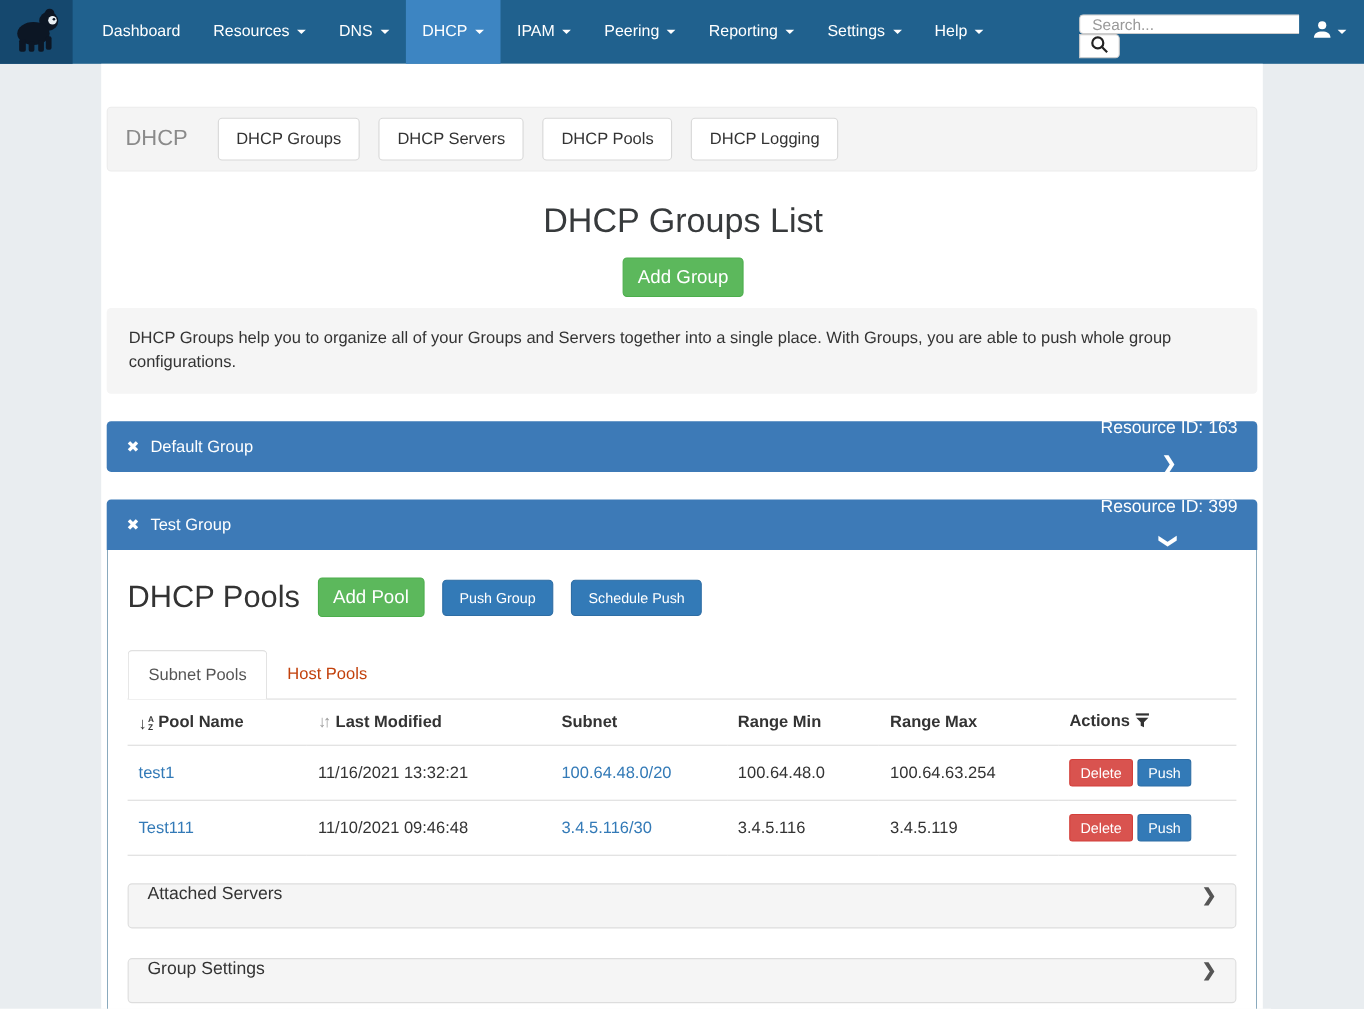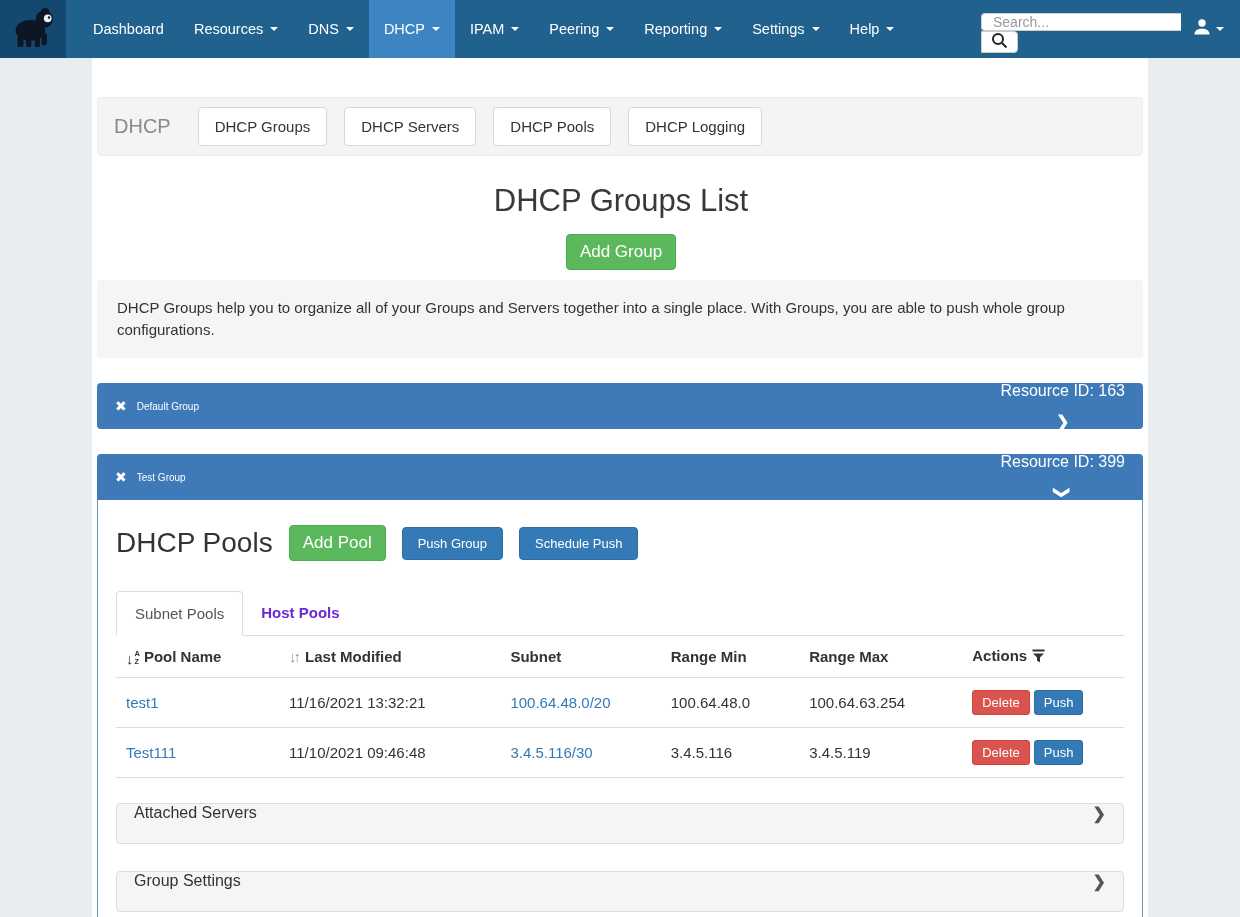--- a/index.html
+++ b/index.html
@@ -44,36 +44,36 @@
   .btn-sm-danger { background:#d9534f; border:1px solid #d43f3a; padding:4px 9px; font-size:13px; border-radius:3px; color:#fff; cursor:pointer; font-family:"Liberation Sans", sans-serif; }
   .btn-sm-primary { background:#337ab7; border:1px solid #2e6da4; padding:4px 9px; font-size:13px; border-radius:3px; color:#fff; cursor:pointer; font-family:"Liberation Sans", sans-serif; }
 
   .description { background:#f5f5f5; border-radius:4px; padding:17px 20px; font-size:15px; color:#333; line-height:1.48; }
 
   
   .group-bar { background:#3d7ab7; color:#fff; height:46px; display:flex; align-items:center; padding:0 18px; cursor:pointer; }
   .group-bar.collapsed { border-radius:4px; margin-top:25px; }
   .group-bar.expanded { border-radius:4px 4px 0 0; margin-top:25px; }
   .x-icon { font-size:14px; margin-right:10px; cursor:pointer; }
-  .group-name { font-size:10px; }
+  .group-name { font-size:15px; }
   .group-right { margin-left:auto; display:flex; align-items:center; gap:12px;flex-direction:column; }
   .resource-id { font-size:16px; }
   .chev-white { font-size:16px; font-weight:bold; display:inline-block; }
   .chev-down { transform:rotate(90deg); }
 
   .group-panel { background:#fff; border:1px solid #6d95ad; border-top:none; border-radius:0 0 4px 4px; padding:25px 18px 41px; }
 
   .pools-head { display:flex; align-items:center; gap:16px; }
   .pools-title { font-size:28px; font-weight:400; color:#333; margin:0; }
 
   
   .tabs { display:flex; border-bottom:1px solid #ddd; margin-top:30px; }
   .tab { padding:13px 18px; font-size:15px; cursor:pointer; }
   .tab.active { background:#fff; border:1px solid #ddd; border-bottom:1px solid #fff; margin-bottom:-1px; border-radius:4px 4px 0 0; color:#555; }
-  .tab.inactive { color:#6d28d9;font-weight:bold; }
+  .tab.inactive { color:#c2410c; }
 
   
   table.pools { width:100%; border-collapse:collapse; font-size:15px; }
   table.pools th { text-align:left; padding:11px 10px; border-bottom:1px solid #ddd; color:#333; font-weight:bold; white-space:nowrap; }
   table.pools td { padding:12px 10px; border-bottom:1px solid #ddd; color:#333; }
   a.tlink { color:#337ab7; text-decoration:none; cursor:pointer; }
   .sort-alpha { display:inline-flex; align-items:center; margin-right:4px; vertical-align:-2px; }
   .sort-alpha .arr { font-size:15px; line-height:1; }
   .sort-alpha .az { display:inline-flex; flex-direction:column; font-size:7.5px; font-weight:bold; line-height:1.05; margin-left:1px; }
   .sort-both { color:#999; font-size:15px; letter-spacing:-3px; margin-right:7px; }

